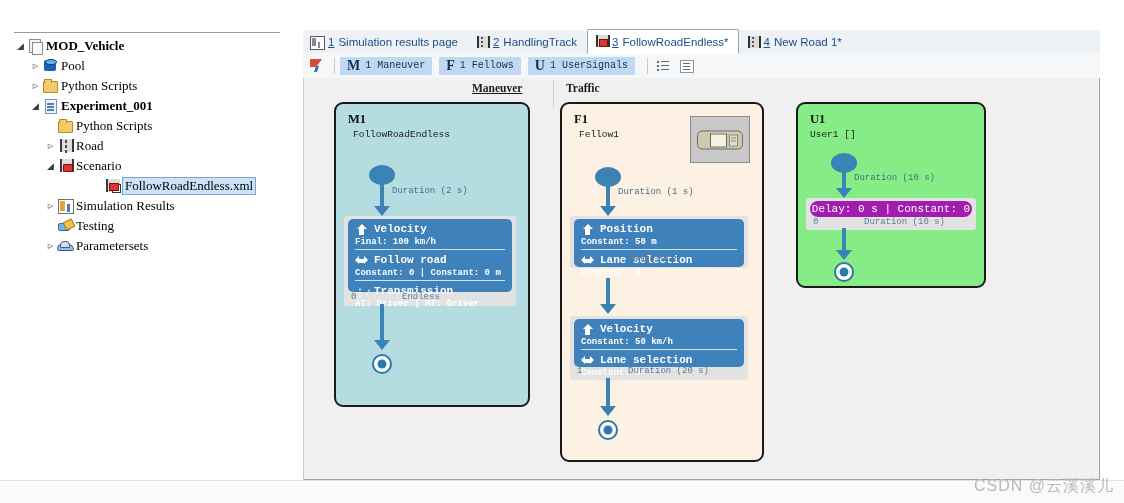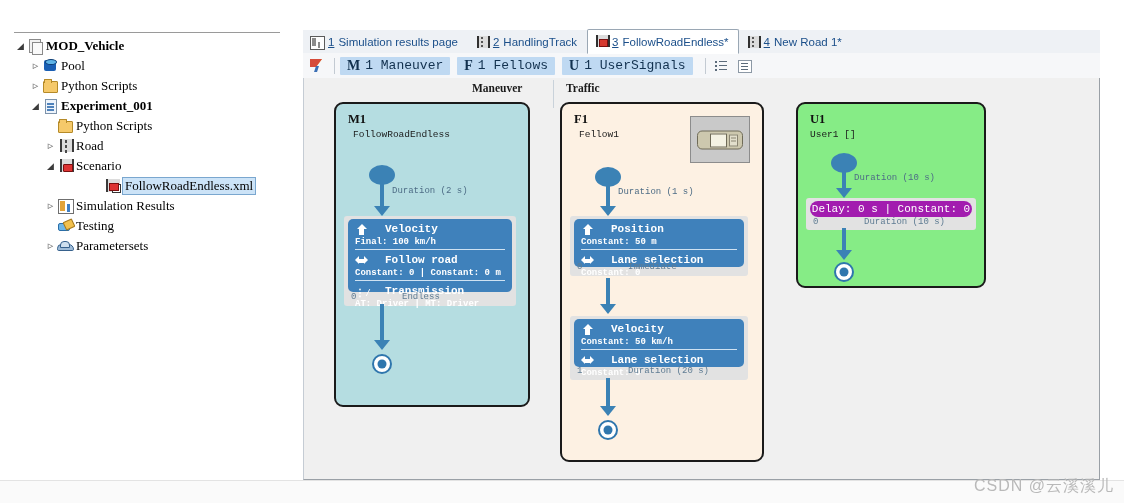--- a/index.html
+++ b/index.html
@@ -117,21 +117,21 @@
     border-left:6px solid transparent;border-right:6px solid transparent;border-top:8px solid #e8b93a;}
   .funnel2{position:absolute;left:11.5px;top:12px;width:3px;height:6px;background:#3b6fb5;transform:skewX(-18deg);}
   .funnel3{position:absolute;left:7px;top:5px;width:6px;height:0;border-left:0;border-top:8px solid #d64b3a;border-right:6px solid transparent;}
   .tb-sep{width:1px;height:16px;background:#c3cad2;margin:0 5px;flex:0 0 1px;}
   .tb-chip{
     display:flex;align-items:center;gap:5px;
     height:18px;padding:0 7px;margin-right:7px;
     background:#bfd9f2;border-radius:1px;cursor:pointer;white-space:nowrap;
   }
   .tb-chip .k{font-family:"Liberation Serif", serif;font-weight:bold;font-size:14px;color:#12314f;line-height:14px;}
-  .tb-chip .v{font-family:"Liberation Mono", monospace;font-size:13px;color:#12314f;}
+  .tb-chip .v{font-family:"Liberation Mono", monospace;font-size:10px;color:#12314f;}
   .tb-icon-btn{width:20px;height:20px;position:relative;cursor:pointer;margin-right:3px;flex:0 0 20px;}
   .lst{position:absolute;left:4px;top:5px;width:12px;height:10px;}
   .lst::before{content:"";position:absolute;left:0;top:0;width:2px;height:2px;background:#5c6b7a;box-shadow:0 4px 0 #5c6b7a,0 8px 0 #5c6b7a;}
   .lst::after{content:"";position:absolute;left:4px;top:0;width:8px;height:1.5px;background:#5c6b7a;box-shadow:0 4px 0 #5c6b7a,0 8px 0 #5c6b7a;}
   .lst2{position:absolute;left:4px;top:4px;width:12px;height:11px;border:1px solid #8c98a5;background:#fff;}
   .lst2::after{content:"";position:absolute;left:2px;top:2px;width:7px;height:1.5px;background:#5c6b7a;box-shadow:0 3px 0 #5c6b7a,0 6px 0 #5c6b7a;}
 
   
   #canvas{
     position:absolute;left:0;top:48px;width:795px;height:401px;
@@ -185,21 +185,21 @@
 
   .act-wrap{position:absolute;background:#e2e2e2;border-radius:3px;}
   .act-card{
     position:absolute;left:4px;top:3px;
     background:#3f81bb;border-radius:5px;box-sizing:border-box;
     padding:3px 7px 4px 7px;
   }
   .act-item{margin-bottom:1px;}
   .act-item + .act-item{border-top:1px solid #cfe2f2;padding-top:3px;}
   .act-title{
-    display:flex;align-items:center;gap:17px;
+    display:flex;align-items:center;gap:6px;
     font-family:"Liberation Mono", monospace;font-size:11px;color:#ffffff;font-weight:bold;
     white-space:nowrap;line-height:14px;
   }
   .act-val{
     font-family:"Liberation Mono", monospace;font-size:9px;color:#ffffff;font-weight:bold;
     white-space:nowrap;line-height:12px;
   }
   .ai{width:13px;height:11px;position:relative;flex:0 0 13px;}
   .ai-up::before{content:"";position:absolute;left:4px;top:4px;width:5px;height:7px;background:#fff;}
   .ai-up::after{content:"";position:absolute;left:1.5px;top:0;width:0;height:0;border-left:5px solid transparent;border-right:5px solid transparent;border-bottom:5px solid #fff;}
@@ -376,21 +376,21 @@
     <div class="tb-icon-btn">
         <span class="lst"></span>
       </div>
     <div class="tb-icon-btn">
         <span class="lst2"></span>
       </div>
   </div>
 
   <div id="canvas">
 
-    <div class="col-head" style="left:168px;top:4px;">Maneuver</div>
+    <div class="col-head" style="left:168px;top:4px;text-decoration:underline;">Maneuver</div>
     <div class="col-head" style="left:262px;top:4px;">Traffic</div>
     <div class="col-rule" style="left:249px;top:2px;height:28px;"></div>
 
     <div class="group-box" id="box-m1" style="left:30px;top:24px;width:196px;height:305px;background:#b5dde1;">
       <div class="gb-title">M1</div>
       <div class="gb-sub">FollowRoadEndless</div>
 
       <div class="start-dot" style="left:33px;top:61px;"></div>
       <div class="flow-line" style="left:44px;top:76px;height:30px;"></div>
       <div class="arrow-head" style="left:38px;top:102px;"></div>
@@ -442,21 +442,21 @@
             <i class="veh-cab"></i>
             <i class="veh-win"></i>
           </span>
       </div>
 
       <div class="start-dot" style="left:33px;top:63px;"></div>
       <div class="flow-line" style="left:44px;top:78px;height:28px;"></div>
       <div class="arrow-head" style="left:38px;top:102px;"></div>
       <div class="edge-label" style="left:56px;top:83px;">Duration (1 s)</div>
 
-      <div class="act-wrap" style="left:8px;top:112px;width:178px;height:60px;">
+      <div class="act-wrap" style="left:8px;top:112px;width:178px;height:52px;">
         <div class="act-card" style="width:170px;height:48px;">
           <div class="act-item">
             <div class="act-title">
                 <span class="ai ai-up"></span>
                 <span>Position</span>
               </div>
             <div class="act-val">Constant: 50 m</div>
           </div>
           <div class="act-item">
             <div class="act-title">

